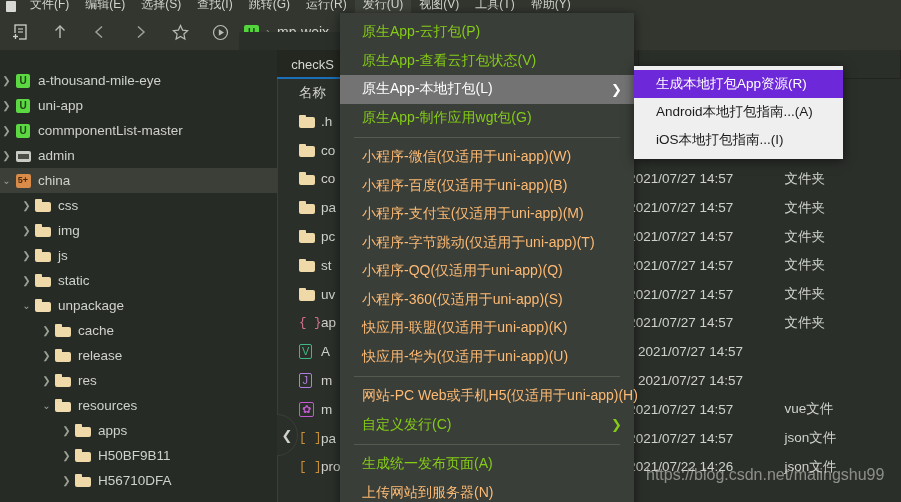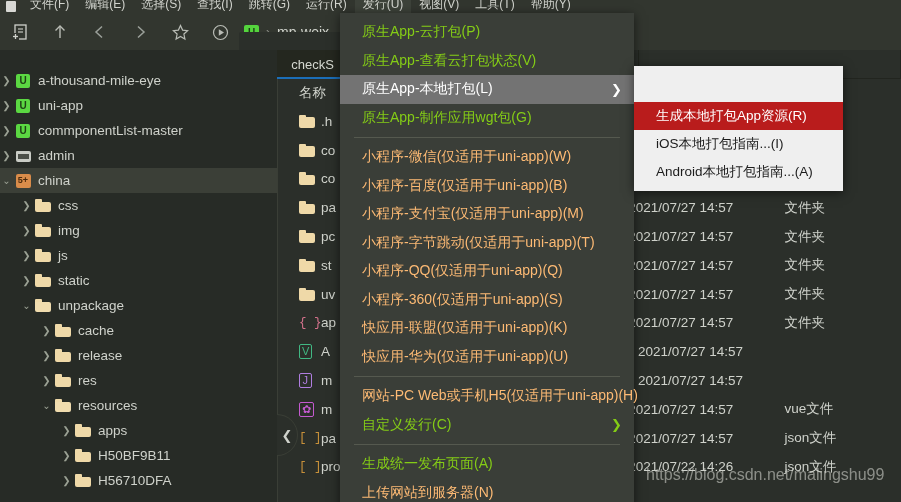--- a/index.html
+++ b/index.html
@@ -242,21 +242,21 @@
     box-shadow: 0 2px 10px rgba(0,0,0,0.55);
     z-index: 50;
     padding: 4px 0 5px 0;
   }
   .smi {
     height: 28px; display: flex; align-items: center;
     padding-left: 22px;
     font-size: 13.5px; color: #1c1c1c;
     white-space: nowrap;
   }
-  .smi.hl { background: #b91c1c; color: #ffffff; margin-top: 32px; }
+  .smi.hl { background: #6d28d9; color: #ffffff; }
 
   
   .watermark {
     position: absolute; left: 646px; top: 466px;
     font-size: 16px; color: rgba(210,212,205,0.58);
     white-space: nowrap; z-index: 60;
     pointer-events: none;
   }
 
   
@@ -730,19 +730,19 @@
 
     <div class="msep"></div>
 
     <div class="mi">生成统一发布页面(A)</div>
     <div class="mi disabled">上传网站到服务器(N)</div>
 
   </div>
 
   <div class="submenu">
     <div class="smi hl">生成本地打包App资源(R)</div>
+    <div class="smi">Android本地打包指南...(A)</div>
     <div class="smi">iOS本地打包指南...(I)</div>
-    <div class="smi">Android本地打包指南...(A)</div>
   </div>
 
   <div class="watermark">https://blog.csdn.net/malingshu99</div>
 
 </div>
 
 </body></html>

